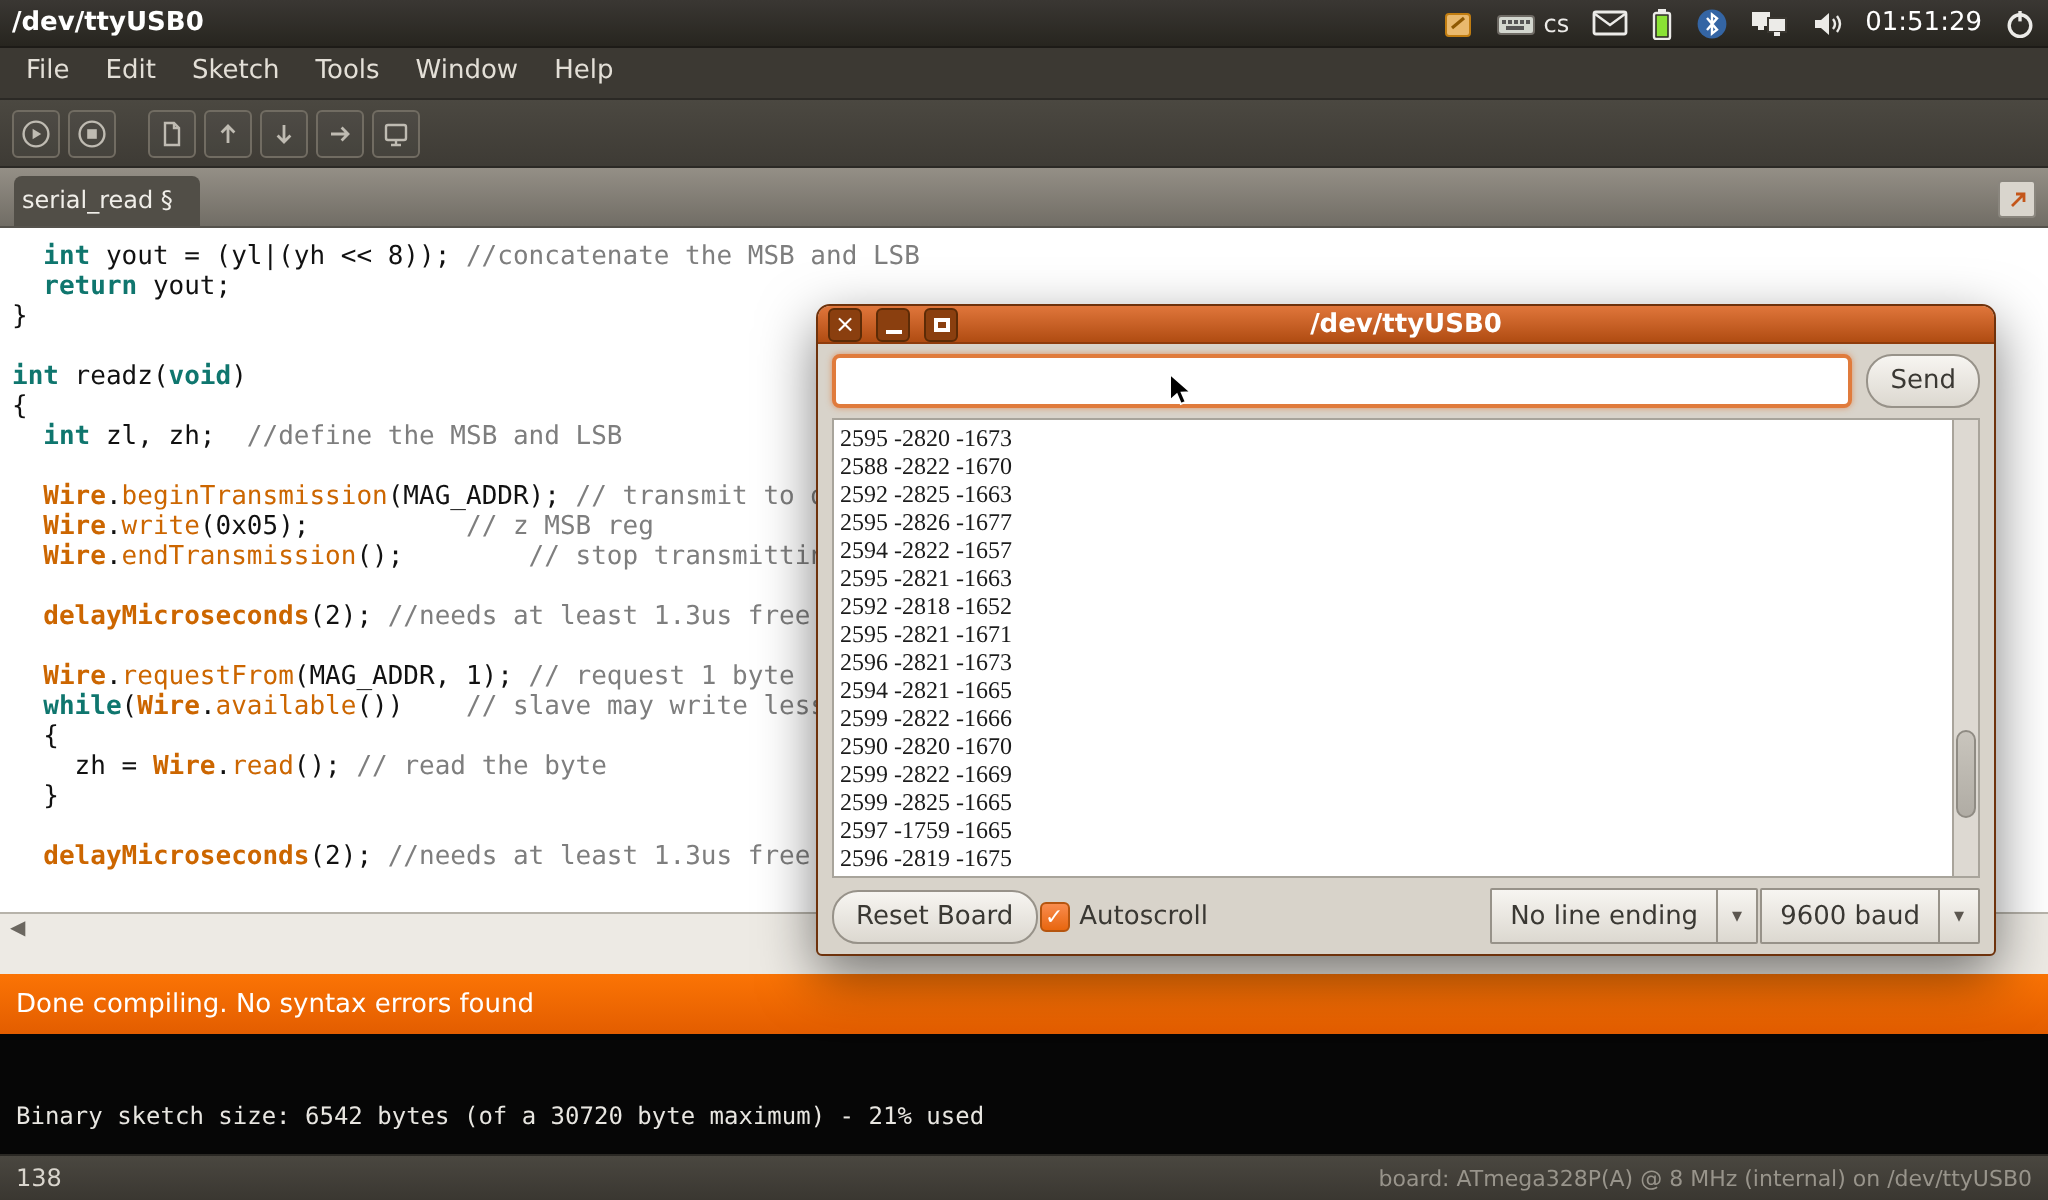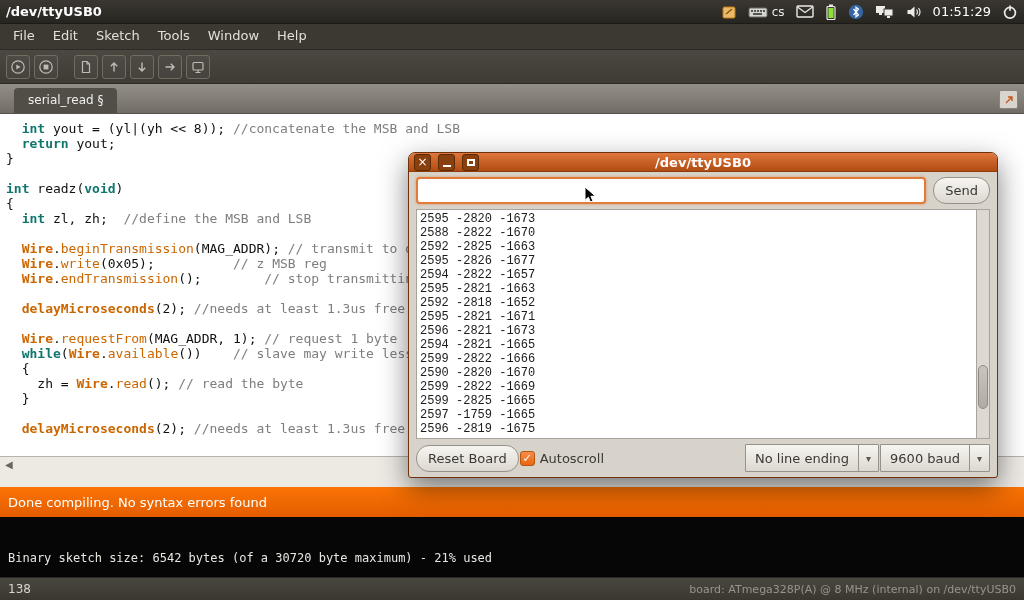--- a/index.html
+++ b/index.html
@@ -25,22 +25,22 @@
   
   #toolbar{height:34px;background:linear-gradient(#4b4841,#3e3b35);display:flex;align-items:center;
     padding:0 6px;gap:4px;border-bottom:1px solid #2b2925}
   .tbtn{width:24px;height:24px;border:1px solid #716C62;border-radius:3px;display:flex;
     align-items:center;justify-content:center;background:rgba(255,255,255,0.03)}
   .tbtn.gap{margin-left:12px}
 
   
   #tabbar{height:30px;background:linear-gradient(#948F86,#716D65);border-bottom:1px solid #55524c;
     display:flex;align-items:flex-end;padding:0 6px;position:relative}
-  .tab{background:#514E47;color:#F0EEE9;font-size:12px;padding:5px 14px 6px 14px;
-    border-radius:4px 4px 0 0;margin-left:8px}
+  .tab{background:#514E47;color:#F0EEE9;font-size:12px;padding:5px 14px 6px 4px;
+    border-radius:4px 4px 0 0;margin-left:1px}
   .tab-menu-btn{position:absolute;right:6px;top:6px;width:19px;height:19px;background:#D9D5CD;
     border:1px solid #8a867e;border-radius:2px;display:flex;align-items:center;justify-content:center}
 
   
   #editor{height:342px;background:#fff;padding:7px 0 0 6px;overflow:hidden}
   .code-line{font-family:"DejaVu Sans Mono",monospace;font-size:13px;line-height:15px;white-space:pre}
   .tok-pl{color:#111}
   .tok-kw{color:#0f766e;font-weight:bold}
   .tok-cls{color:#CC6600;font-weight:bold}
   .tok-fn{color:#CC6600}
@@ -79,21 +79,21 @@
   .dlg-title{position:absolute;left:0;right:0;text-align:center;color:#fff;font-weight:bold;
     font-size:13px;pointer-events:none}
   .dlg-body{flex:1;display:flex;flex-direction:column;padding:5px 7px;gap:5px}
   .input-row{display:flex;gap:7px;align-items:center}
   #serial-input{flex:1;height:27px;border:2px solid #E07B3C;border-radius:4px;background:#fff;
     outline:none;padding:0 6px;font-size:13px;box-shadow:0 0 3px rgba(224,123,60,.7)}
   .btn{height:27px;background:linear-gradient(#F7F5F1,#DCD8D0);border:1px solid #979289;
     border-radius:13px;color:#3a3833;font-size:13px;padding:0 11px;font-family:"DejaVu Sans",sans-serif}
   .output-wrap{flex:1;display:flex;border:1px solid #A8A49B;background:#fff;overflow:hidden}
   .output{flex:1;padding:2px 3px;overflow:hidden}
-  .serial-line{font-family:Liberation Mono, monospace;font-size:12px;line-height:14px;color:#1b1b1b;white-space:pre}
+  .serial-line{font-family:Liberation Serif, serif;font-size:12px;line-height:14px;color:#1b1b1b;white-space:pre}
   .vscroll{width:13px;background:#DDD9D2;border-left:1px solid #A9A49B;position:relative}
   .vthumb{position:absolute;left:1px;right:1px;top:68%;height:44px;border:1px solid #8f8b83;
     border-radius:6px;background:linear-gradient(#c9c5bd,#b0aca4)}
   .bottom-row{display:flex;align-items:center;gap:1px}
   .chk-wrap{display:flex;align-items:center;gap:5px;font-size:13px;color:#3a3833}
   .chk{width:15px;height:15px;border:1px solid #B5550F;border-radius:3px;
     background:linear-gradient(#F98C4E,#E8660F);display:flex;align-items:center;justify-content:center;
     color:#fff;font-size:11px;font-weight:bold}
   .spacer{flex:1}
   .dropdown{height:28px;display:flex;align-items:center;background:linear-gradient(#F7F5F1,#DCD8D0);

